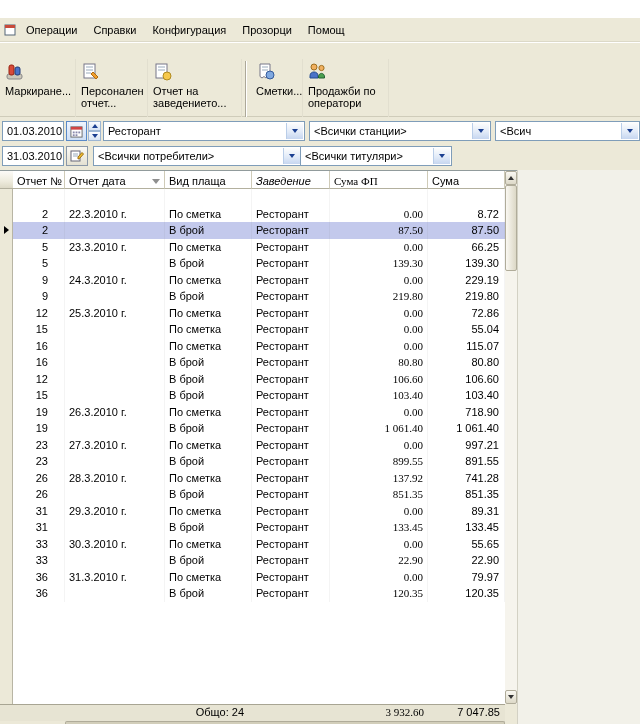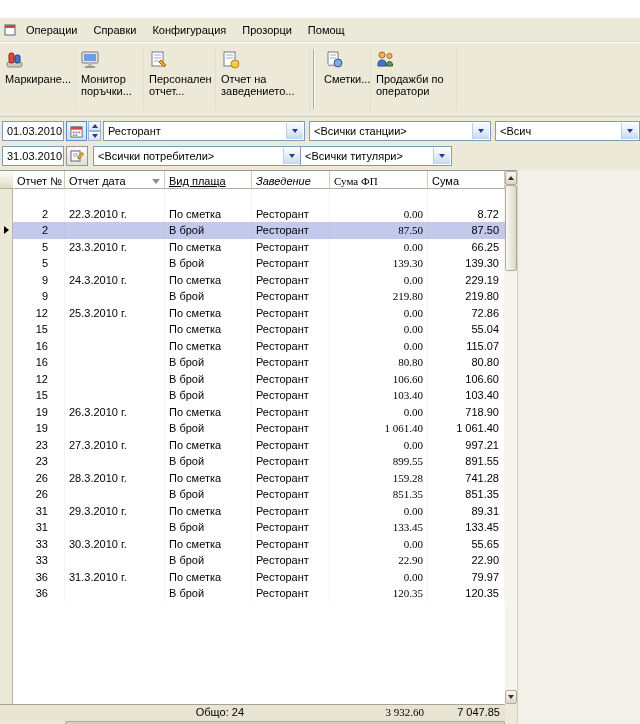--- a/index.html
+++ b/index.html
@@ -16,21 +16,21 @@
 
   
   .menubar{position:absolute;left:0;top:18px;width:640px;height:24px;background:#ece9d8;
     display:flex;align-items:center;border-bottom:1px solid #dcd9c8;box-sizing:border-box;}
   .mitem{padding:4px 8px;cursor:default;}
   .wicon{margin-left:4px;margin-right:2px;display:inline-flex;}
 
   
   .toolbar{position:absolute;left:0;top:42px;width:640px;height:75px;background:#ece9d8;
     border-top:1px solid #fff;border-bottom:1px solid #cfccba;box-sizing:border-box;
-    display:flex;align-items:flex-start;padding-top:4px;}
+    display:flex;align-items:flex-start;padding-top:16px;}
   .tbtn{height:64px;box-sizing:border-box;padding:3px 5px;display:flex;flex-direction:column;
     align-items:flex-start;border-right:1px solid #e2dfcf;}
   .tbtn .lbl{margin-top:3px;font-size:11px;line-height:12px;text-align:left;}
   .tsep{width:0;height:60px;margin:2px 4px 0 3px;border-left:1px solid #aca899;border-right:1px solid #fff;}
   .w76{width:76px}.w68{width:68px}.w72{width:72px}.w94{width:94px}.w52{width:52px}.w86{width:86px}.w88{width:88px}
 
   
   .filters{position:absolute;left:0;top:117px;width:640px;height:53px;background:#ece9d8;}
   .dateinput{position:absolute;width:62px;height:20px;background:#fff;border:1px solid #7f9db9;
     box-sizing:border-box;padding:3px 3px 0 4px;}
@@ -121,31 +121,20 @@
     <div class="tbtn w76">
       <span>
         <svg width="20" height="20" viewBox="0 0 20 20">
             <rect x="2" y="12" width="15" height="5" rx="2" fill="#ccc8ba" stroke="#888"></rect>
             <rect x="4" y="3" width="5" height="10" rx="2" fill="#d84a3a" stroke="#992211"></rect>
             <rect x="10" y="5" width="5" height="8" rx="2" fill="#4a72c8" stroke="#223a77"></rect>
           </svg>
       </span>
       <span class="lbl">Маркиране...</span>
     </div>
-    <div class="tbtn w68">
-      <span>
-        <svg width="20" height="20" viewBox="0 0 20 20">
-            <rect x="1" y="2" width="16" height="11" rx="1" fill="#e8e6da" stroke="#777"></rect>
-            <rect x="3" y="4" width="12" height="7" fill="#6f9ce0"></rect>
-            <rect x="7" y="13" width="4" height="3" fill="#bbb"></rect>
-            <rect x="4" y="16" width="10" height="2" fill="#999"></rect>
-          </svg>
-      </span>
-      <span class="lbl">Монитор поръчки...</span>
-    </div>
     <div class="tbtn w72">
       <span>
         <svg width="20" height="20" viewBox="0 0 20 20">
             <rect x="3" y="2" width="11" height="14" fill="#fff" stroke="#778"></rect>
             <line x1="5" y1="5" x2="12" y2="5" stroke="#9ab"></line>
             <line x1="5" y1="8" x2="12" y2="8" stroke="#9ab"></line>
             <line x1="5" y1="11" x2="10" y2="11" stroke="#9ab"></line>
             <polygon points="12,10 17,15 15,17 10,12" fill="#f0a030" stroke="#b06a10"></polygon>
           </svg>
       </span>
@@ -257,21 +246,21 @@
   </div>
 
   <div class="grid">
     <div class="grid-header">
       <div class="hcell cg"></div>
       <div class="hcell c0" style="padding-right:16px;text-align:center;">Отчет №</div>
       <div class="hcell c1">
         <span>Отчет дата</span>
         <span class="sortglyph"></span>
       </div>
-      <div class="hcell c2" style="text-align:left;padding-right:0;text-decoration:underline;">Вид плаща</div>
+      <div class="hcell c2" style="text-align:left;padding-right:0;">Вид плаща</div>
       <div class="hcell c3" style="text-align:left;padding-right:0;font-style:italic;">Заведение</div>
       <div class="hcell c4" style="text-align:left;padding-right:0;padding-left:4px;">Сума ФП</div>
       <div class="hcell c5" style="text-align:left;padding-right:0;padding-left:4px;">Сума</div>
     </div>
 
     <div class="grid-body">
         <div class="grow">
           <div class="gcell cg"></div>
           <div class="gcell c0"></div>
           <div class="gcell c1"></div>
@@ -425,21 +414,21 @@
           <div class="gcell c3">Ресторант</div>
           <div class="gcell c4">899.55</div>
           <div class="gcell c5">891.55</div>
         </div>
         <div class="grow">
           <div class="gcell cg"></div>
           <div class="gcell c0">26</div>
           <div class="gcell c1">28.3.2010 г.</div>
           <div class="gcell c2">По сметка</div>
           <div class="gcell c3">Ресторант</div>
-          <div class="gcell c4">159.28</div>
+          <div class="gcell c4">137.92</div>
           <div class="gcell c5">741.28</div>
         </div>
         <div class="grow">
           <div class="gcell cg"></div>
           <div class="gcell c0">26</div>
           <div class="gcell c1"></div>
           <div class="gcell c2">В брой</div>
           <div class="gcell c3">Ресторант</div>
           <div class="gcell c4">851.35</div>
           <div class="gcell c5">851.35</div>

